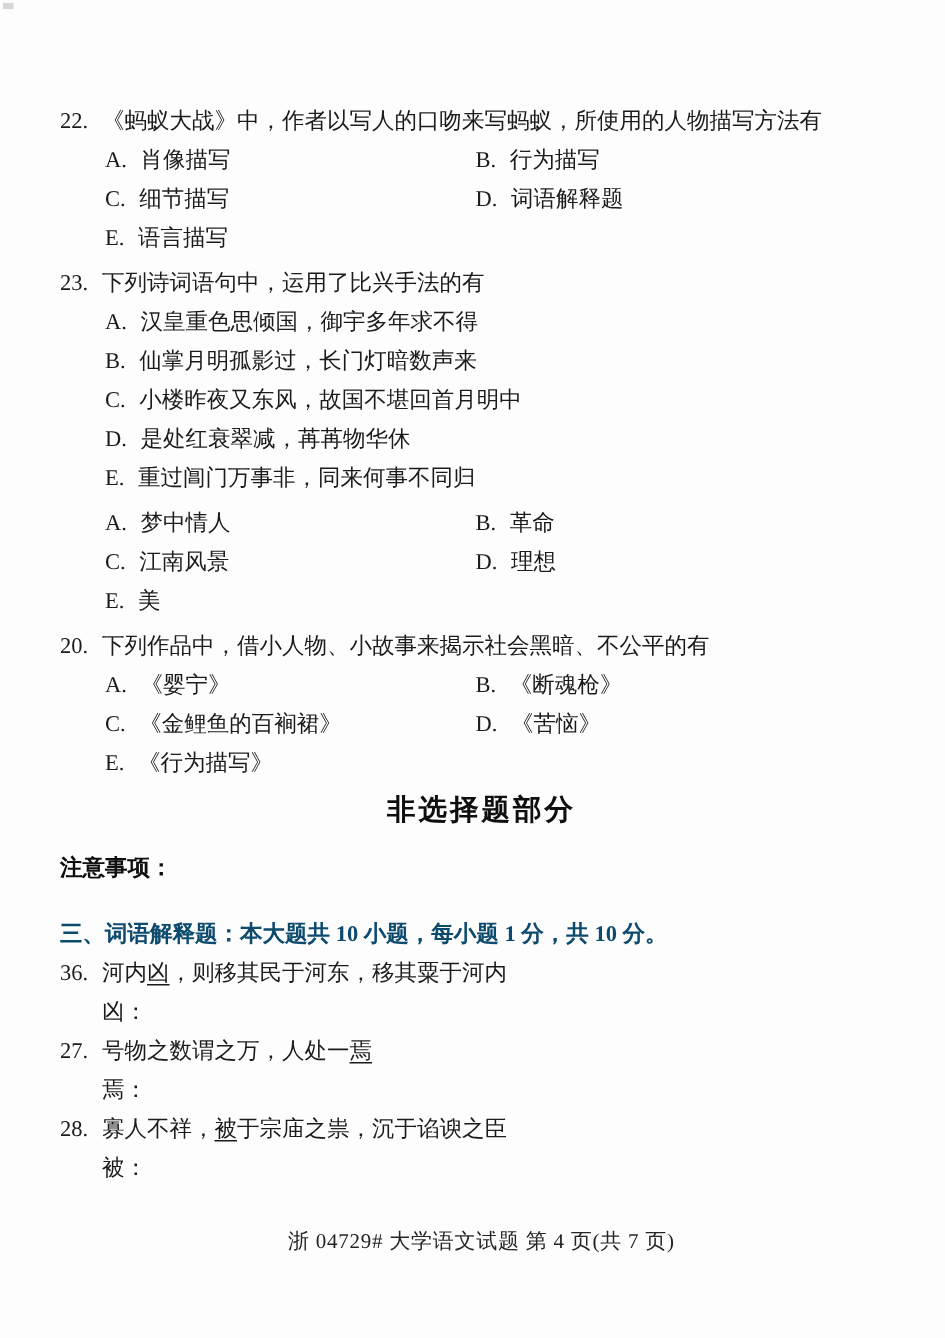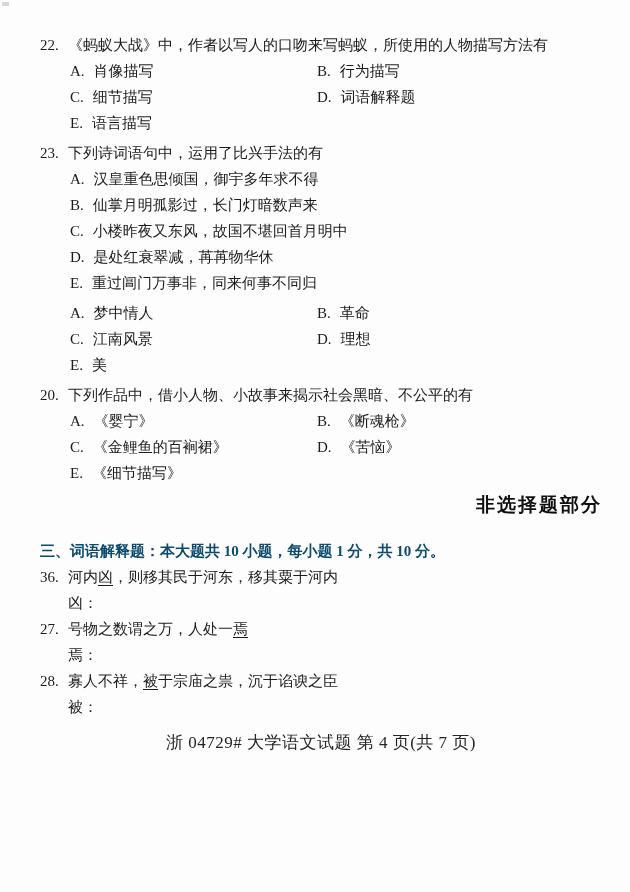--- a/index.html
+++ b/index.html
@@ -2,42 +2,42 @@
 <html><head>
 <meta charset="utf-8">
 <style>
   html,body { margin:0; padding:0; background:#e9e9e9; }
   .page {
     position:relative;
     width:630px; height:892px;
     margin:0 auto;
     background:#fdfdfd;
     box-sizing:border-box;
-    padding:32px 28px 0 40px;
+    padding:68px 28px 0 40px;
     font-family:"Liberation Serif","DejaVu Serif",serif;
     font-size:15px;
     line-height:26px;
     color:#1b1b1b;
     overflow:hidden;
   }
   .scan-speck {
     position:absolute; top:2px; left:2px;
     width:7px; height:4px; background:#9a9a9a; opacity:.4;
   }
   .line { display:flex; align-items:baseline; }
   .qnum { flex:none; width:28px; }
   .stem { flex:1; }
   .q { margin-bottom:4px; }
   .opt-rows { margin-left:30px; }
   .opt-row { display:flex; }
   .opt { display:flex; align-items:baseline; }
   .opt.first { width:247px; flex:none; }
   .opt-label { margin-right:9px; flex:none; }
   .section-heading {
-    text-align:right;
+    text-align:center;
     font-weight:700;
     font-size:19px;
     line-height:30px;
     letter-spacing:2px;
     color:#0f0f0f;
     margin-top:2px;
   }
   .notes-title {
     font-weight:700;
     color:#0f0f0f;
@@ -46,23 +46,23 @@
   .notes-body { margin-left:28px; }
   .sec3-heading {
     font-weight:700;
     color:#0c4a6e;
     margin-top:18px;
   }
   .gloss { margin:0; }
   .term-line { margin-left:28px; }
   .u { text-decoration:underline; text-underline-offset:3px; }
   .footer {
-    margin-top:10px;
+    margin-top:24px;
     text-align:center;
-    font-size:17px;
+    font-size:14px;
     color:#242424;
     letter-spacing:.5px;
   }
 </style>
 </head>
 <body>
 
 <div class="page">
   <div class="scan-speck"></div>
 
@@ -193,28 +193,29 @@
           <span>《金鲤鱼的百裥裙》</span>
         </span>
         <span class="opt">
           <span class="opt-label">D.</span>
           <span>《苦恼》</span>
         </span>
       </div>
       <div class="opt-row">
         <span class="opt first">
           <span class="opt-label">E.</span>
-          <span>《细节描写》</span>
+          <span>《行为描写》</span>
         </span>
       </div>
     </div>
   </div>
 
   <div class="section-heading">非选择题部分</div>
 
+  <div class="notes-title">注意事项：</div>
 
   <div class="sec3-heading">三、词语解释题：本大题共 10 小题，每小题 1 分，共 10 分。</div>
 
   <div class="gloss">
     <div class="line">
       <span class="qnum">36.</span>
       <span class="stem"><span>河内</span><span class="u">凶</span><span>，则移其民于河东，移其粟于河内</span></span>
     </div>
     <div class="term-line">凶：</div>
   </div>

